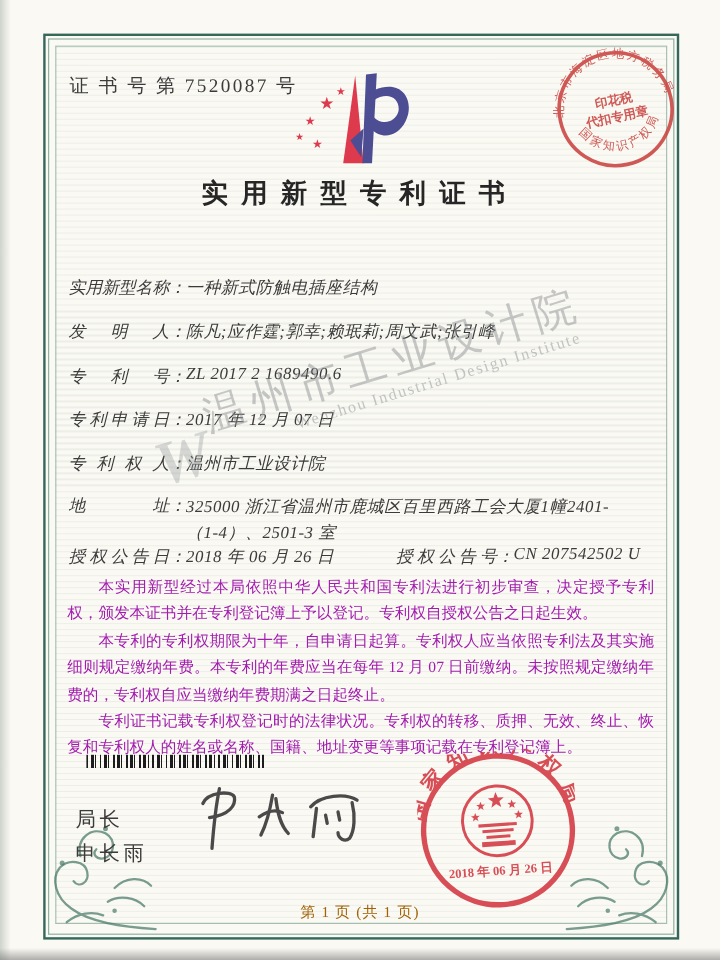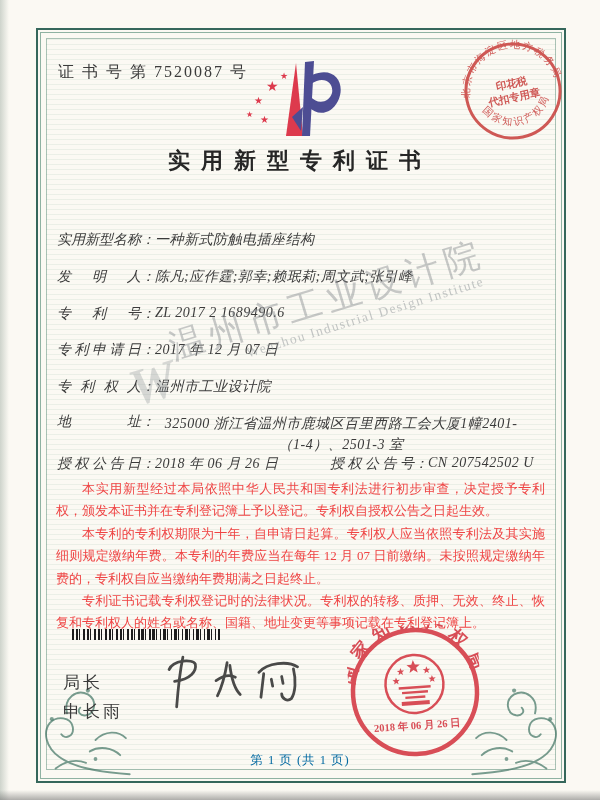--- a/index.html
+++ b/index.html
@@ -26,25 +26,25 @@
 
   .title{position:absolute;left:0;top:146px;width:100%;text-align:center;
        font-size:22px;font-weight:bold;letter-spacing:11px;color:#262626;z-index:2;}
 
   .fields{position:absolute;left:57px;top:0;width:488px;z-index:2;font-size:14px;}
   .frow{position:absolute;left:0;white-space:nowrap;font-style:italic;}
   .flabel{display:inline-block;width:84px;text-align:justify;text-align-last:justify;
        vertical-align:top;}
   .fcolon{vertical-align:top;}
   .fvalue{display:inline-block;vertical-align:top;white-space:pre-line;letter-spacing:.5px;}
-  .addr .fvalue{width:372px;line-height:21px;text-align:center;}
+  .addr .fvalue{width:372px;line-height:21px;}
   .pair-right{position:absolute;left:273px;top:0;white-space:nowrap;}
 
   .paras{position:absolute;left:56px;top:478px;width:489px;z-index:2;
-       font-size:13px;line-height:22.4px;text-align:justify;color:#ef4444;}
+       font-size:13px;line-height:22.4px;text-align:justify;color:#a21caf;}
   .paras p{margin:0;text-indent:2em;}
 
   .barcode{position:absolute;left:72px;top:629px;width:148px;height:11px;z-index:2;
        background:repeating-linear-gradient(90deg,#1c1c1c 0 1.5px,transparent 1.5px 3.5px,
         #1c1c1c 3.5px 6px,transparent 6px 7px,#1c1c1c 7px 7.8px,transparent 7.8px 11px);}
 
   .signer{position:absolute;left:63px;z-index:2;font-size:17px;letter-spacing:3px;}
   .signer.t1{top:671px;} .signer.t2{top:700px;}
   .signature{position:absolute;left:158px;top:650px;width:152px;height:62px;z-index:2;}
 
@@ -54,21 +54,21 @@
        transform:rotate(-12deg);opacity:.88;}
 
   .watermark{position:absolute;left:128px;top:338px;width:430px;z-index:4;
        transform:rotate(-17deg);transform-origin:left center;pointer-events:none;}
   .wm-mark{position:absolute;left:-4px;top:22px;font-size:52px;font-weight:bold;
        font-style:italic;color:rgba(145,152,156,.35);}
   .wm-cn{font-size:35px;letter-spacing:6px;color:rgba(132,138,143,.45);margin-left:46px;}
   .wm-en{font-size:13.5px;letter-spacing:1.5px;color:rgba(140,146,150,.5);margin-left:118px;margin-top:-4px;}
 
   .footer{position:absolute;left:0;top:752px;width:100%;text-align:center;
-       font-size:12.5px;letter-spacing:1px;color:#0369a1;z-index:2;}
+       font-size:12.5px;letter-spacing:1px;color:#a16207;z-index:2;}
 
   svg text{font-family:"Liberation Serif","DejaVu Serif",serif;}
 </style>
 </head>
 <body>
 
 <div class="page">
 
   <div class="outer-frame"></div>
   <div class="inner-area"></div>

